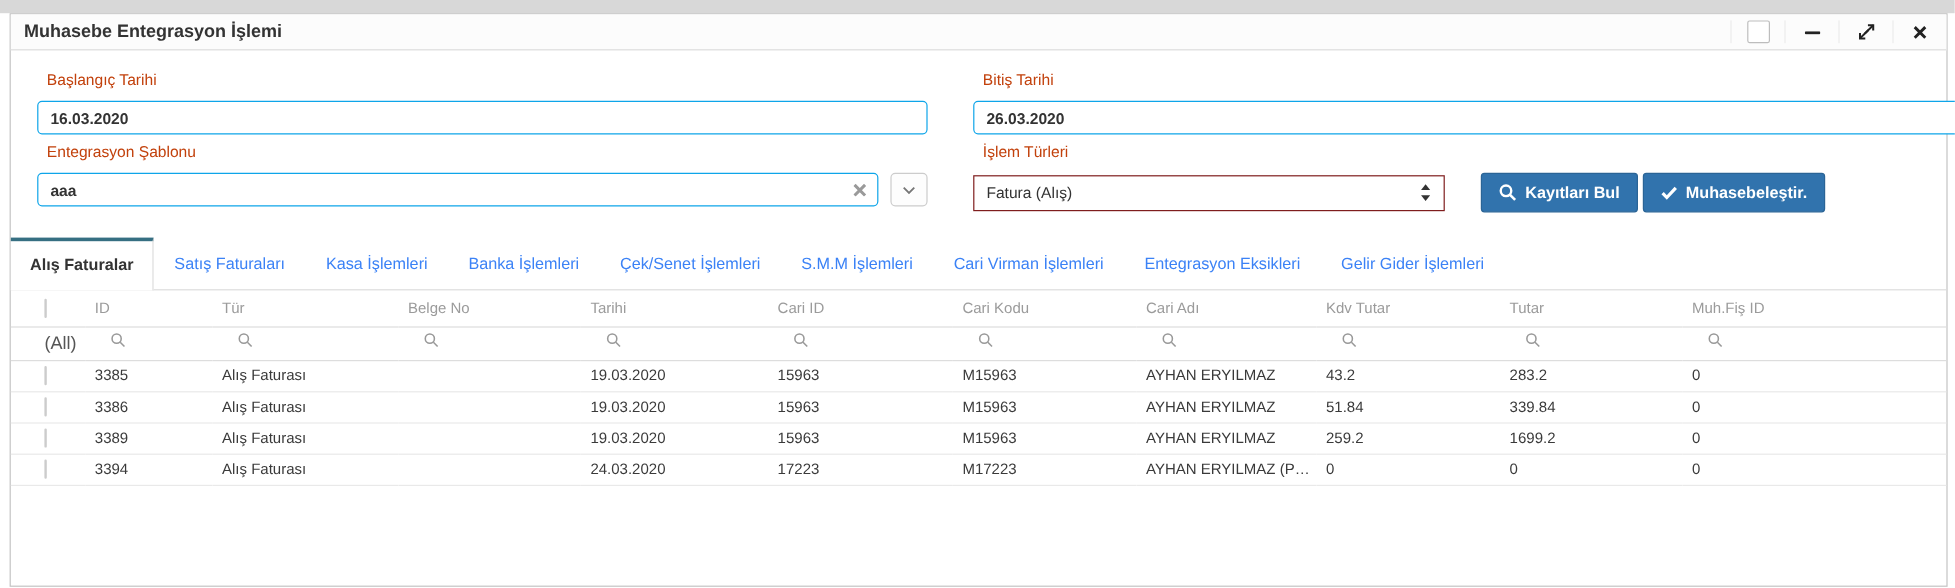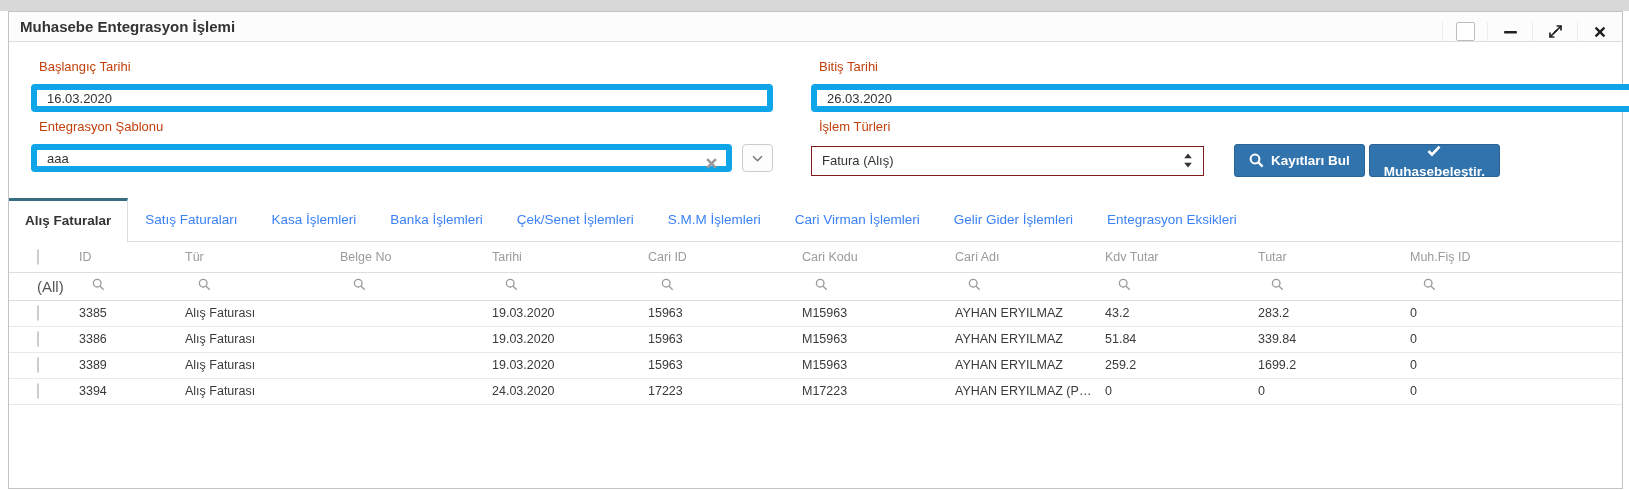--- a/index.html
+++ b/index.html
@@ -8,59 +8,59 @@
     width:1629px; height:490px; position:relative; overflow:hidden;
     background:#ffffff; font-family:"Liberation Sans", sans-serif;
   }
   .top-band { position:absolute; left:0; top:0; width:100%; height:11px; background:#d8d8d8; }
   .window {
     position:absolute; left:8px; top:11px; width:1615px; height:478px;
     background:#fff; border:1px solid #c3c3c3;
   }
   
   .titlebar {
-    height:30px; display:flex; align-items:flex-end;
+    height:30px; display:flex; align-items:center;
     border-bottom:1px solid #ddd; background:#fcfcfc;
   }
   .title { align-self:center; padding-left:11px; font-size:15px; font-weight:700; color:#333; }
   .controls { margin-left:auto; display:flex; }
   .ctrl {
     width:45px; display:flex; align-items:center; justify-content:center;
     border-left:1px solid #ececec; cursor:pointer; background:transparent;
   }
   .pinbox { width:19px; height:19px; border:1px solid #bdbdbd; border-radius:2px; background:#fff; }
   
   .form { padding:10px 0 0 22px; display:flex; }
   .fcol-left  { width:742px; }
   .fcol-right { width:809px; margin-left:38px; }
   .flabel { display:block; font-size:13px; color:#c2410c; padding:7px 0 8px 8px; height:32px; }
   .tbox {
-    height:28px; width:100%; border:6px solid #0ea5e9; border-radius:4px; background:#fff;
-    display:flex; align-items:center; padding:0 10px; font-size:13px; color:#333;
+    height:28px; width:100%; border:1px solid #0ea5e9; border-radius:4px; background:#fff;
+    display:flex; align-items:center; padding:0 10px; font-size:13px; color:#333;font-weight:bold;
   }
   .combo-row { display:flex; align-items:center; }
   .combo-input { position:relative; flex:1; border-radius:4px; }
   .clear-btn { position:absolute; right:9px; top:8px; line-height:0; cursor:pointer; }
   .dd-btn {
     width:31px; height:28px; margin-left:10px; border:1px solid #ccc; border-radius:4px;
     background:#fdfdfd; display:flex; align-items:center; justify-content:center; cursor:pointer;
   }
   .types-row { display:flex; align-items:center; }
   .selectbox {
     width:393px; height:30px; border:1px solid #7f1d1d; background:#fff;
     display:flex; align-items:center; padding:0 10px; font-size:13px; color:#333; cursor:pointer;
   }
   .selectbox .grow { flex:1; }
   .btn {
     height:33px; border:1px solid #2a6496; border-radius:3px; background:#3173ad; color:#fff;
     font-size:13.5px; font-family:"Liberation Sans",sans-serif; padding:0 14px;
     display:flex; align-items:center; gap:7px; cursor:pointer;font-weight:bold;
   }
   .btn-find { margin-left:30px; }
-  .btn-post { margin-left:4px;flex-direction:column; }
+  .btn-post { margin-left:4px; }
   
   .tabs { display:flex; margin-top:21px; border-bottom:1px solid #ddd; height:44px; }
   .tab {
     padding:0 17px; line-height:43px; font-size:13.5px; color:#3b82f6; cursor:pointer; white-space:nowrap;
   }
   .tab.active {
     font-weight:700; color:#333; background:#fff;
     border-top:3px solid #366f82; border-right:1px solid #ddd;
     line-height:39px; margin-bottom:-1px; padding:0 16px;
   }
@@ -186,22 +186,22 @@
   </div>
 
   <div class="tabs">
     <div class="tab active">Alış Faturalar</div>
     <div class="tab">Satış Faturaları</div>
     <div class="tab">Kasa İşlemleri</div>
     <div class="tab">Banka İşlemleri</div>
     <div class="tab">Çek/Senet İşlemleri</div>
     <div class="tab">S.M.M İşlemleri</div>
     <div class="tab">Cari Virman İşlemleri</div>
+    <div class="tab">Entegrasyon Eksikleri</div>
     <div class="tab">Gelir Gider İşlemleri</div>
-    <div class="tab">Entegrasyon Eksikleri</div>
   </div>
 
   <table class="grid">
     <colgroup>
       <col style="width:62px">
         <col style="width:106px">
         <col style="width:155px">
         <col style="width:152px">
       <col style="width:156px">
         <col style="width:154px">

